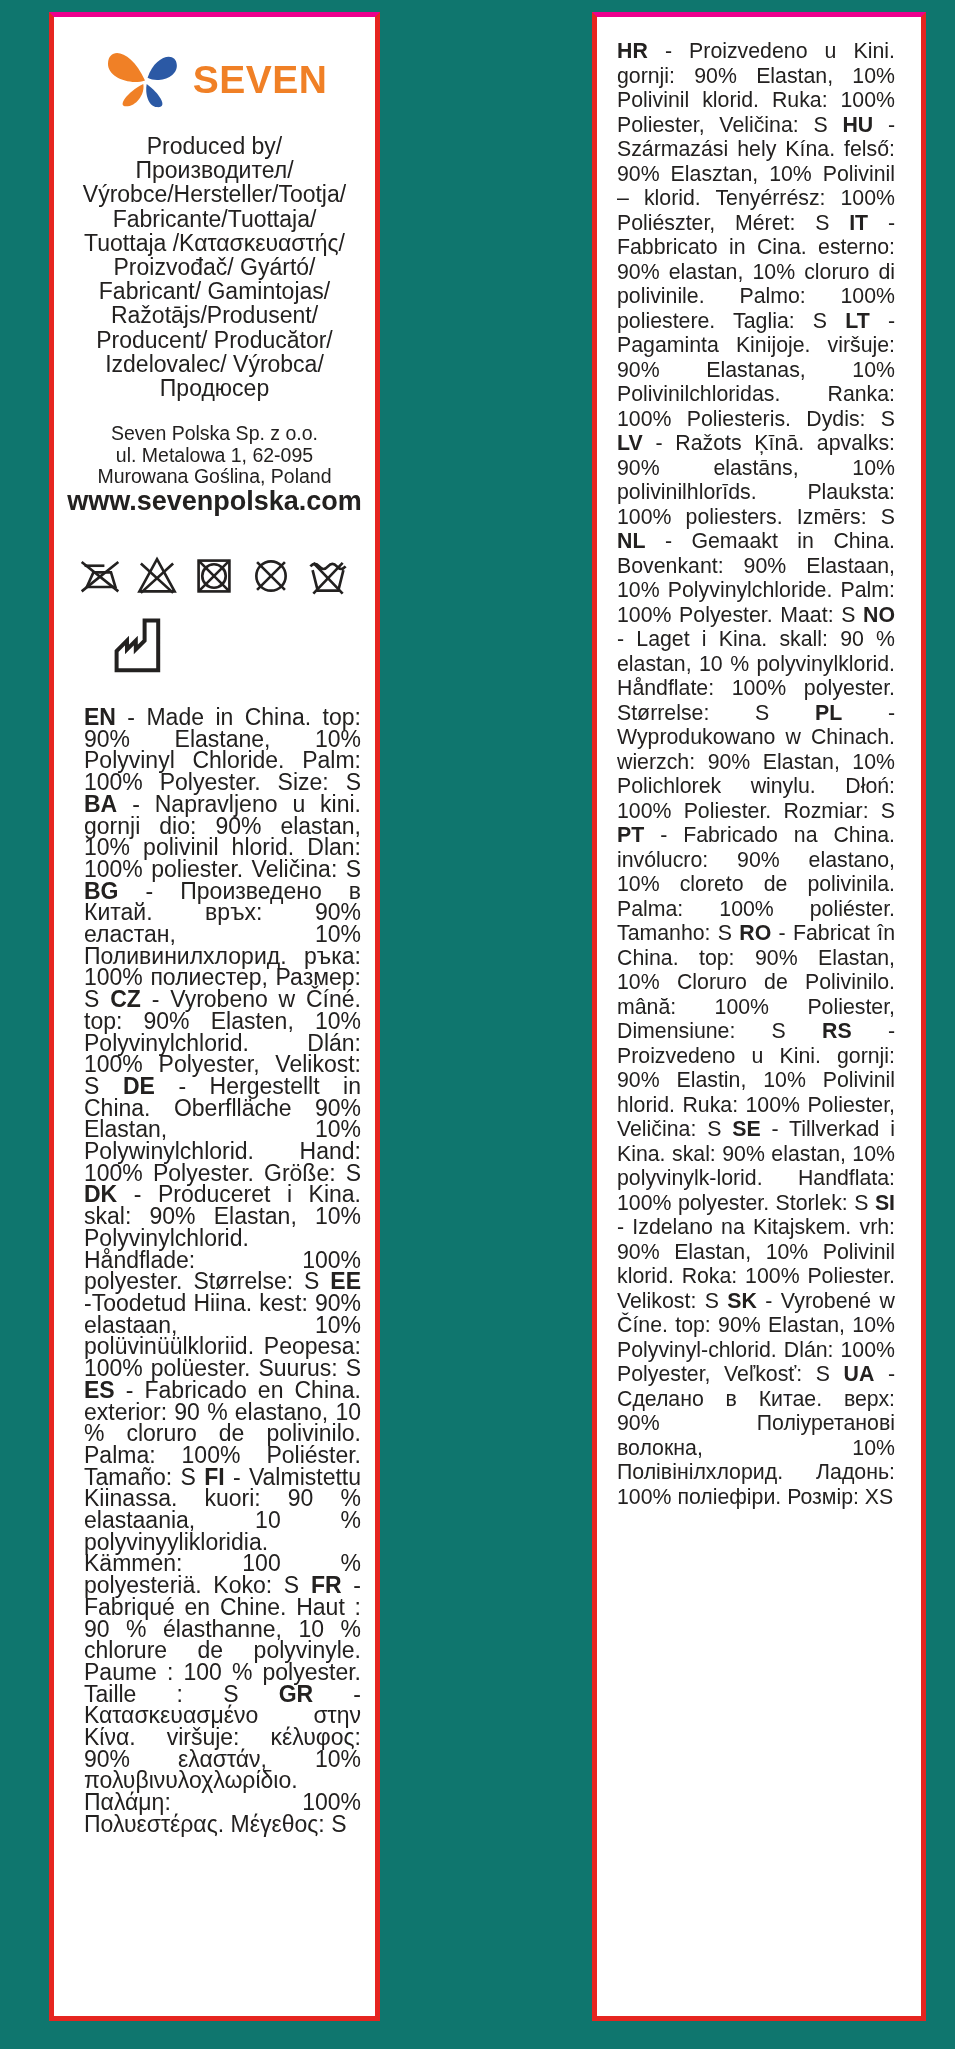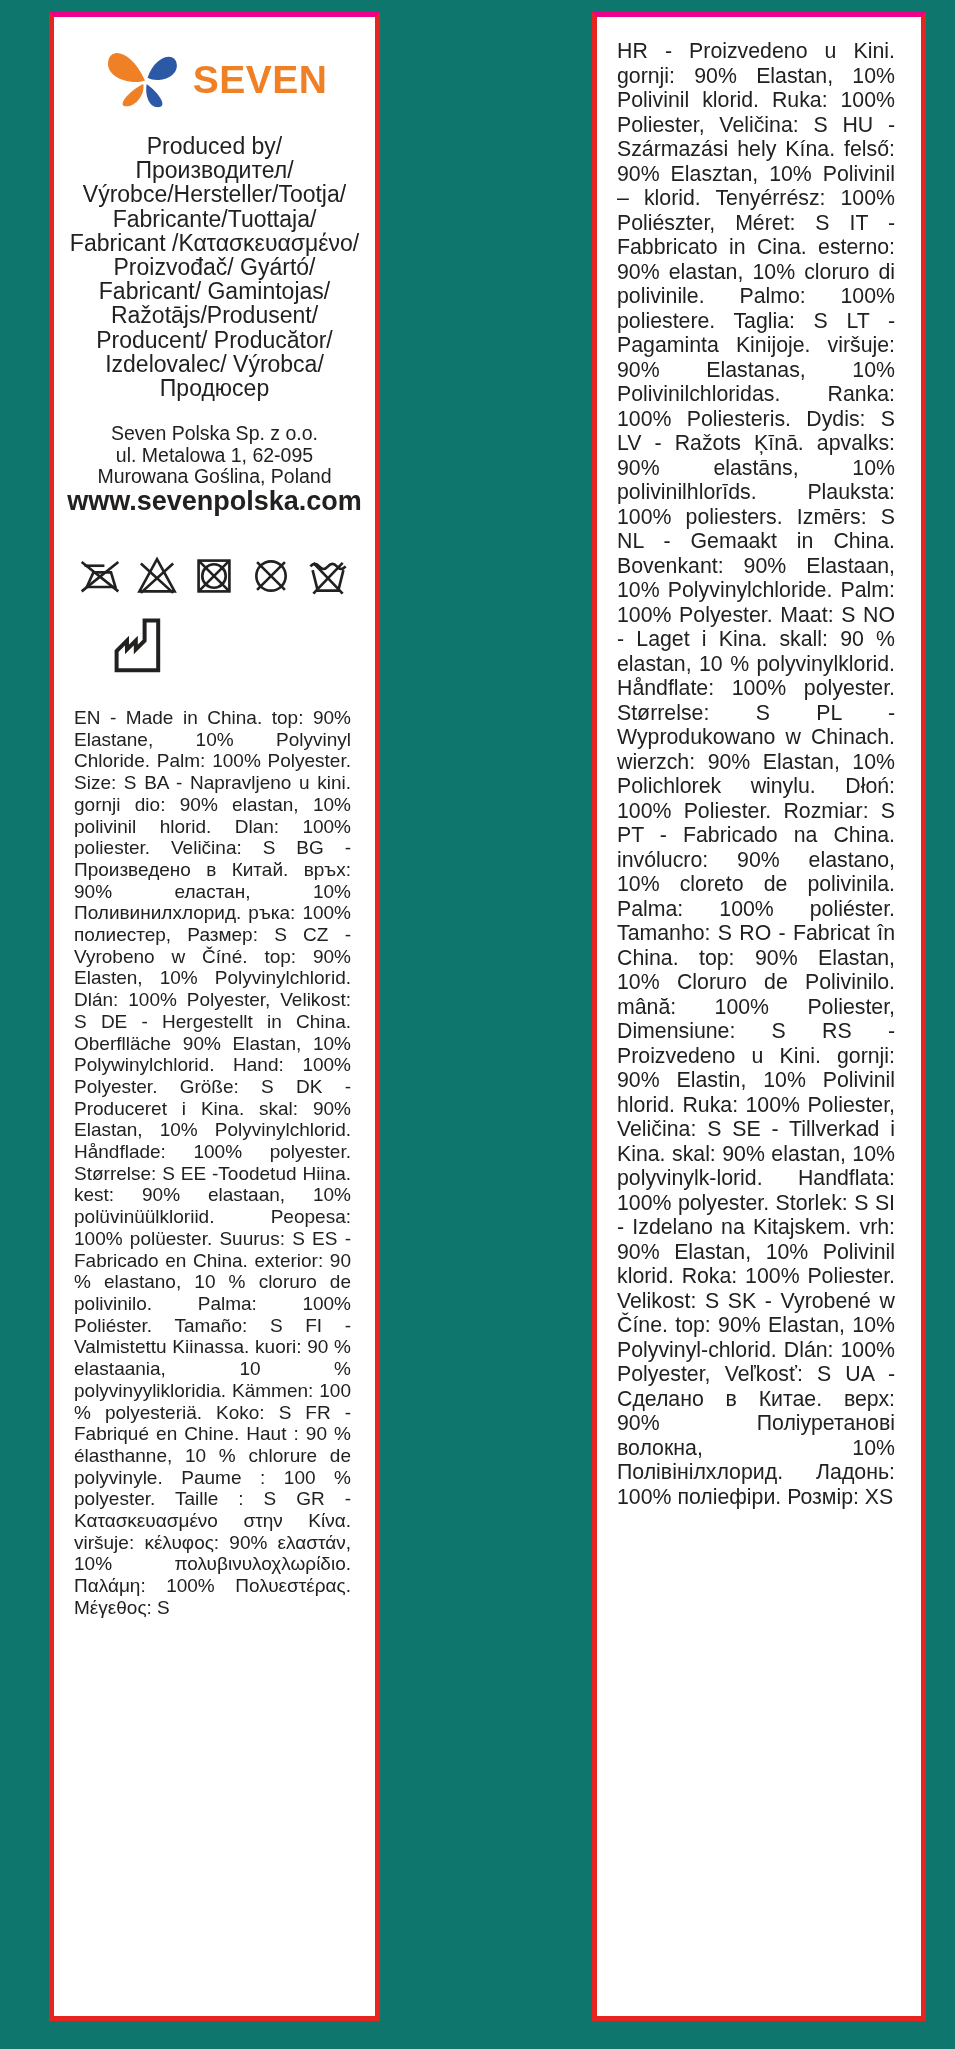--- a/index.html
+++ b/index.html
@@ -26,23 +26,23 @@
   .website { position:absolute; top:473px; left:8px; right:8px;
     text-align:center; font-size:27px; font-weight:bold; line-height:23px; }
   .taxid   { position:absolute; top:497px; left:8px; right:8px;
     text-align:center; font-size:24.5px; font-weight:bold; line-height:26px; }
 
   .symbols { position:absolute; top:537px; left:23px; display:flex; gap:11px; }
   .symbols svg { display:block; }
   .factory { position:absolute; top:594px; left:52px; }
 
   .body-text { position:absolute; margin:0; text-align:justify; }
-  .panel-left  .body-text { top:690px; left:20px; width:277px; font-size:19px;   line-height:21.7px; }
+  .panel-left  .body-text { top:690px; left:30px; width:277px; font-size:23px;   line-height:21.7px; }
   .panel-right .body-text { top:22px;  left:20px; width:278px; font-size:21.3px; line-height:24.5px; }
-  .body-text b { font-weight:normal; }
+  .body-text b { font-weight:bold; }
 
   .icon path, .icon line, .icon circle, .icon rect, .icon polyline {
     fill:none; stroke:#232120; stroke-width:3.6; }
 </style>
 </head>
 <body>
 
 <div class="canvas">
 
   <section class="panel panel-left">
@@ -57,21 +57,21 @@
         </svg>
       </span>
       <span class="brand">SEVEN</span>
     </div>
 
     <div class="produced">
         <div>Produced by/</div>
         <div>Производител/</div>
         <div>Výrobce/Hersteller/Tootja/</div>
         <div>Fabricante/Tuottaja/</div>
-        <div>Fabricant /Κατασκευασμένο/</div>
+        <div>Tuottaja /Κατασκευαστής/</div>
         <div>Proizvođač/ Gyártó/</div>
         <div>Fabricant/ Gamintojas/</div>
         <div>Ražotājs/Produsent/</div>
         <div>Producent/ Producător/</div>
         <div>Izdelovalec/ Výrobca/</div>
         <div>Продюсер</div>
       </div>
 
     <div class="address">
         <div>Seven Polska Sp. z o.o.</div>

